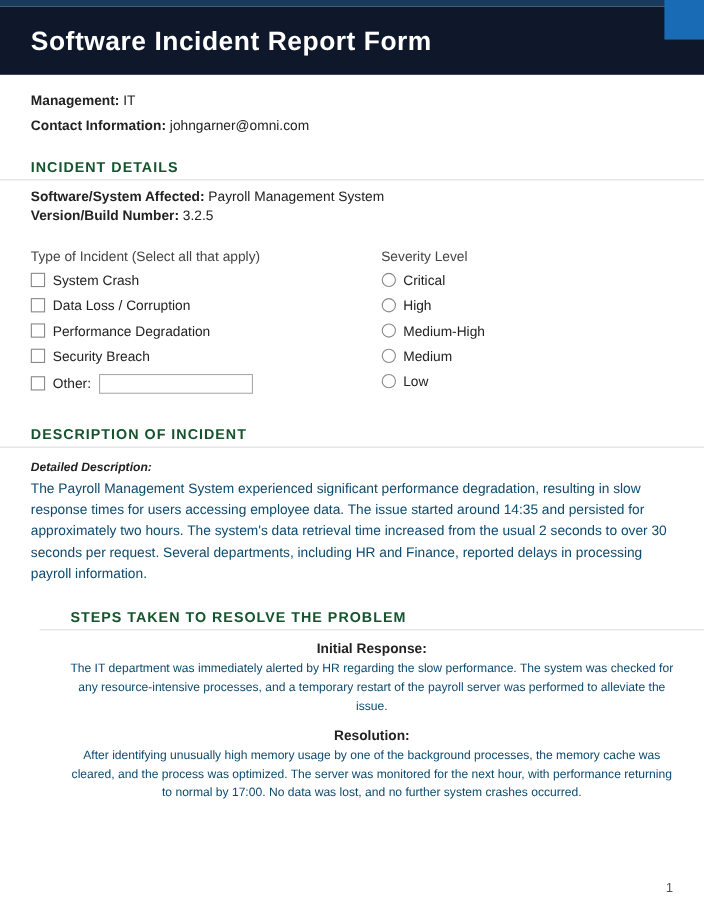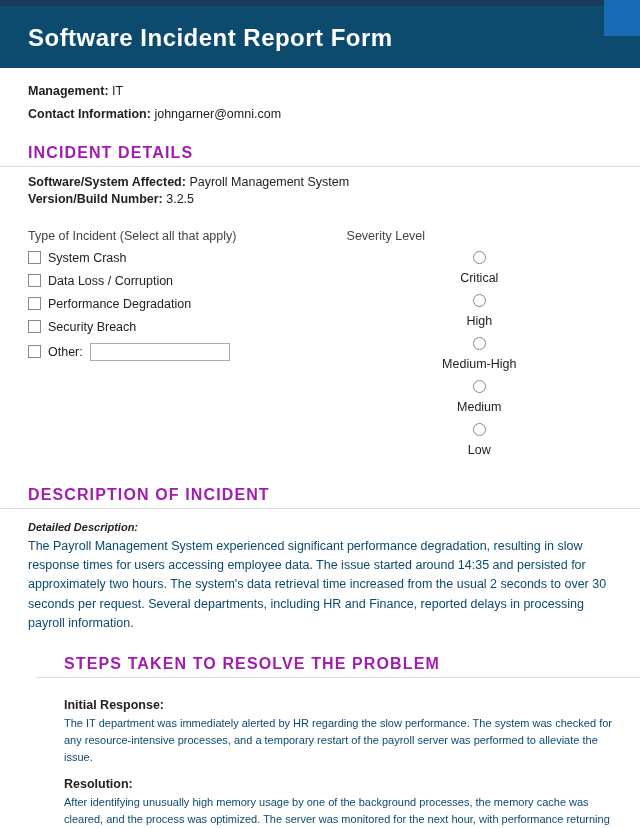--- a/index.html
+++ b/index.html
@@ -25,21 +25,21 @@
       position: absolute;
       top: 0;
       right: 0;
       width: 36px;
       height: 36px;
       background: #1a6bb5;
       z-index: 10;
     }
 
     .header-section {
-      background: #0c4a6e;
+      background: #0f172a;
       padding: 18px 28px 16px 28px;
       position: relative;
     }
     .header-section h1 {
       color: #fff;
       font-size: 24px;
       font-weight: bold;
       letter-spacing: 0.02em;
     }
 
@@ -54,23 +54,23 @@
     .meta-row {
       margin-bottom: 4px;
       font-size: 12.5px;
       line-height: 1.5;
     }
     .meta-row .label {
       font-weight: bold;
     }
 
     .section-title {
-      color: #a21caf;
-      font-weight: bold;
-      font-size: 16px;
+      color: #14532d;
+      font-weight: bold;
+      font-size: 13px;
       letter-spacing: 0.07em;
       text-transform: uppercase;
       padding: 6px 28px 4px 28px;
       border-bottom: 1.5px solid #ddd;
       margin-bottom: 8px;
     }
 
     .incident-details {
       padding: 0 28px 10px 28px;
     }
@@ -129,21 +129,20 @@
       padding: 0 4px;
       background: #fff;
     }
 
     .radio-item {
       display: flex;
       align-items: center;
       margin-bottom: 9px;
       font-size: 12.5px;
       gap: 7px;
-      flex-direction: column;
     }
     .radio-circle {
       width: 13px;
       height: 13px;
       border: 1.5px solid #888;
       border-radius: 50%;
       background: #fff;
       flex-shrink: 0;
       display: inline-block;
     }
@@ -158,22 +157,23 @@
       margin-bottom: 4px;
       font-style: italic;
     }
     .desc-section .desc-text {
       font-size: 12.5px;
       line-height: 1.55;
       color: #0c4a6e;
     }
 
     .steps-section {
-      margin-top: 20px;
+      margin-top: 10px;
       padding: 0 28px;
+      text-align: center;
     }
     .steps-section .sub-label {
       font-weight: bold;
       font-size: 12.5px;
       margin-bottom: 3px;
     }
     .steps-section .step-text {
       font-size: 11px;
       line-height: 1.55;
       color: #0c4a6e;

